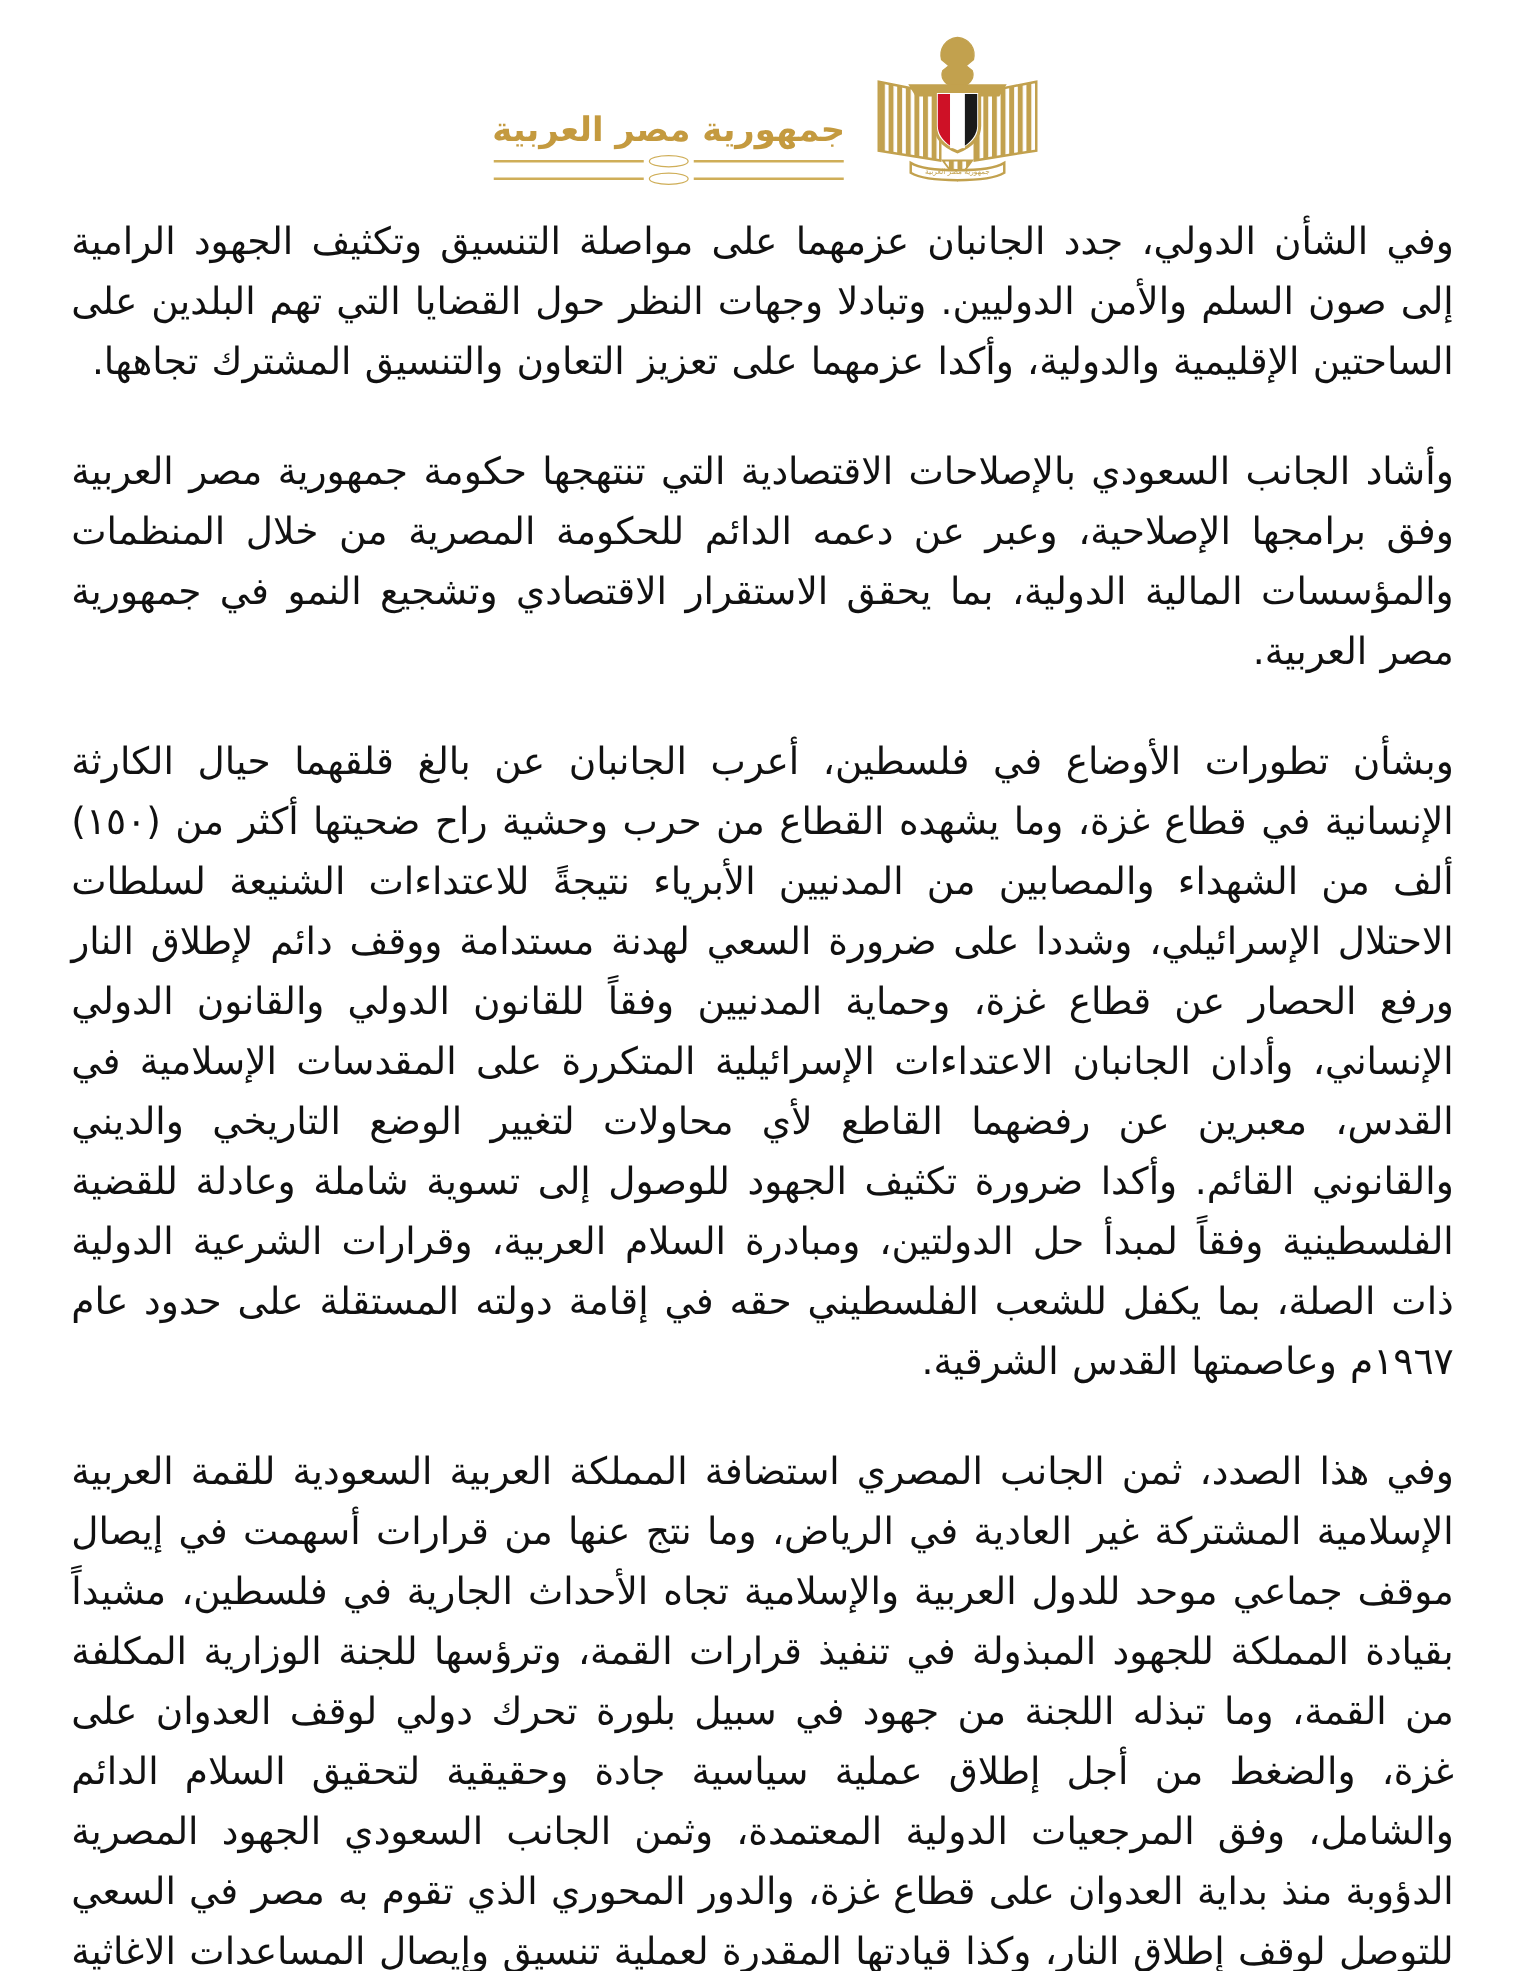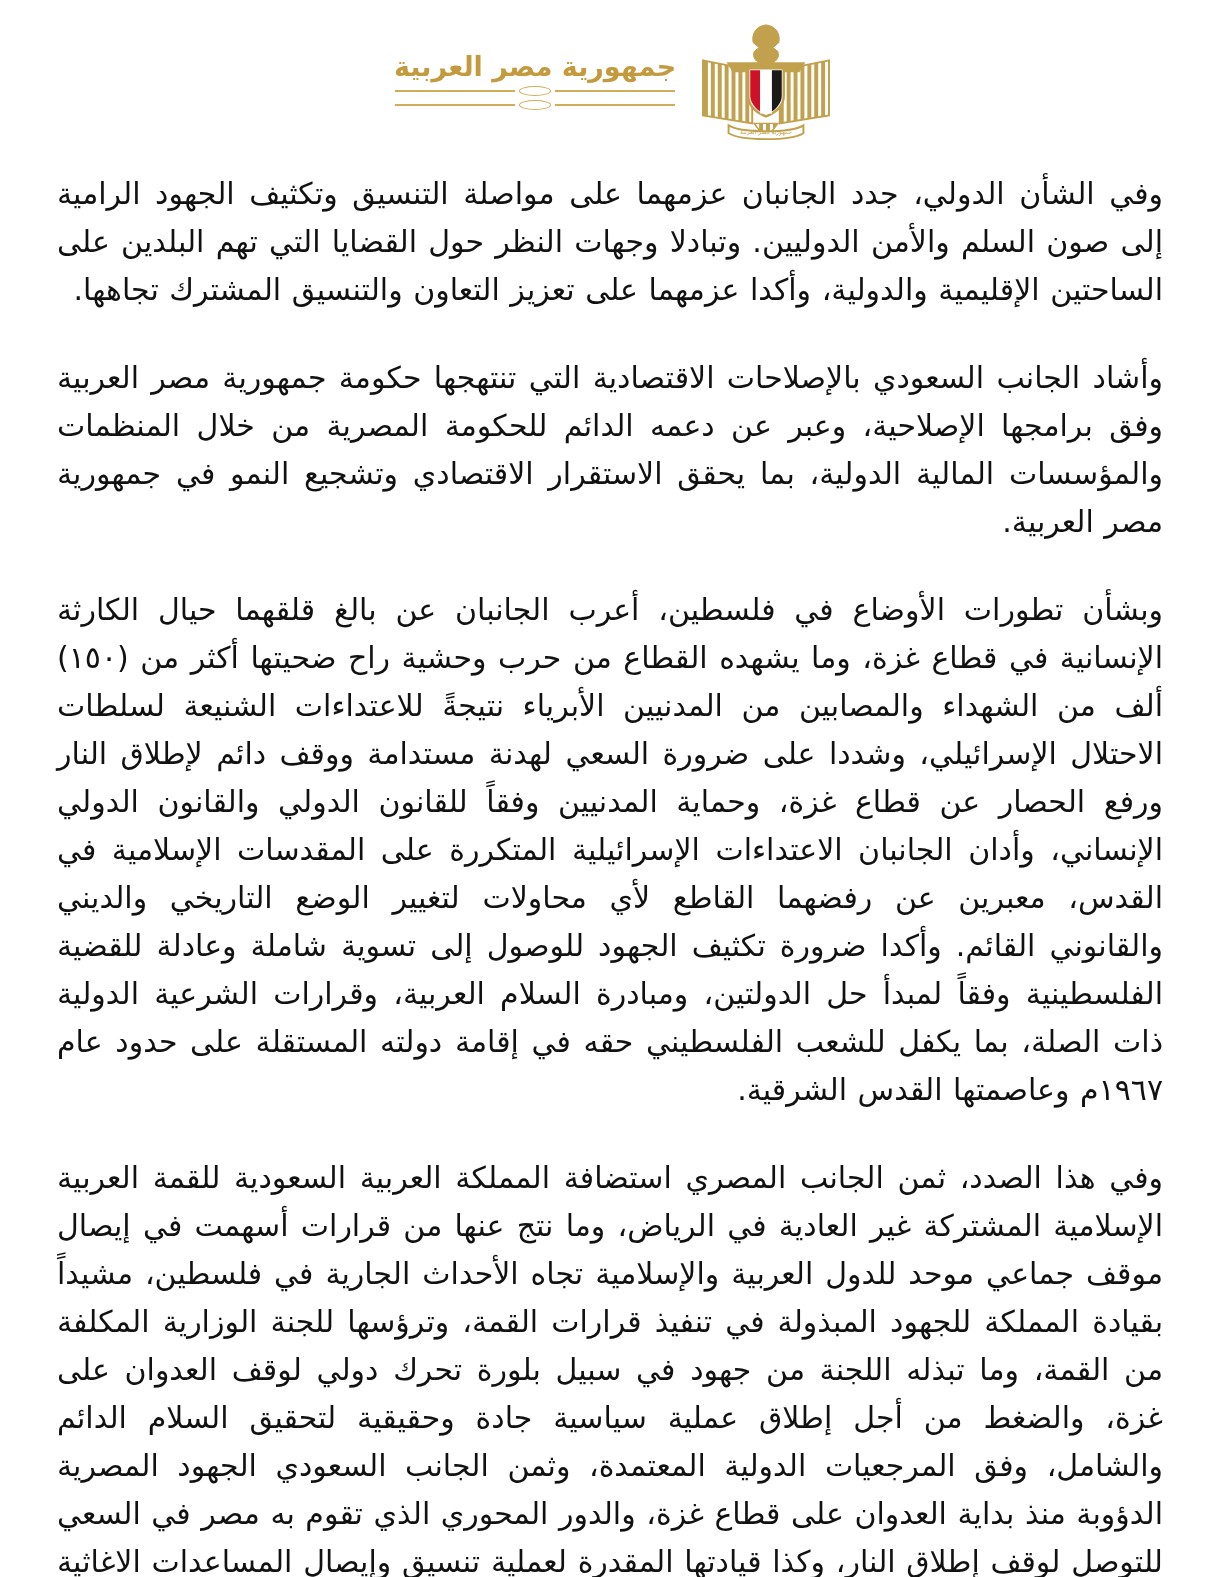--- a/index.html
+++ b/index.html
@@ -16,21 +16,21 @@
     padding: 8px 57px 24px 57px;
     font-family: "DejaVu Sans", sans-serif;
     color: #111111;
   }
 
   
   .letterhead {
     direction: ltr;
     display: flex;
     justify-content: center;
-    align-items: center;
+    align-items: flex-end;
     gap: 12px;
     padding-top: 6px;
     min-height: 138px;
   }
   .calligraphy {
     width: 300px;
     text-align: center;
     color: #c49a3f;
     line-height: 1.1;
   }

